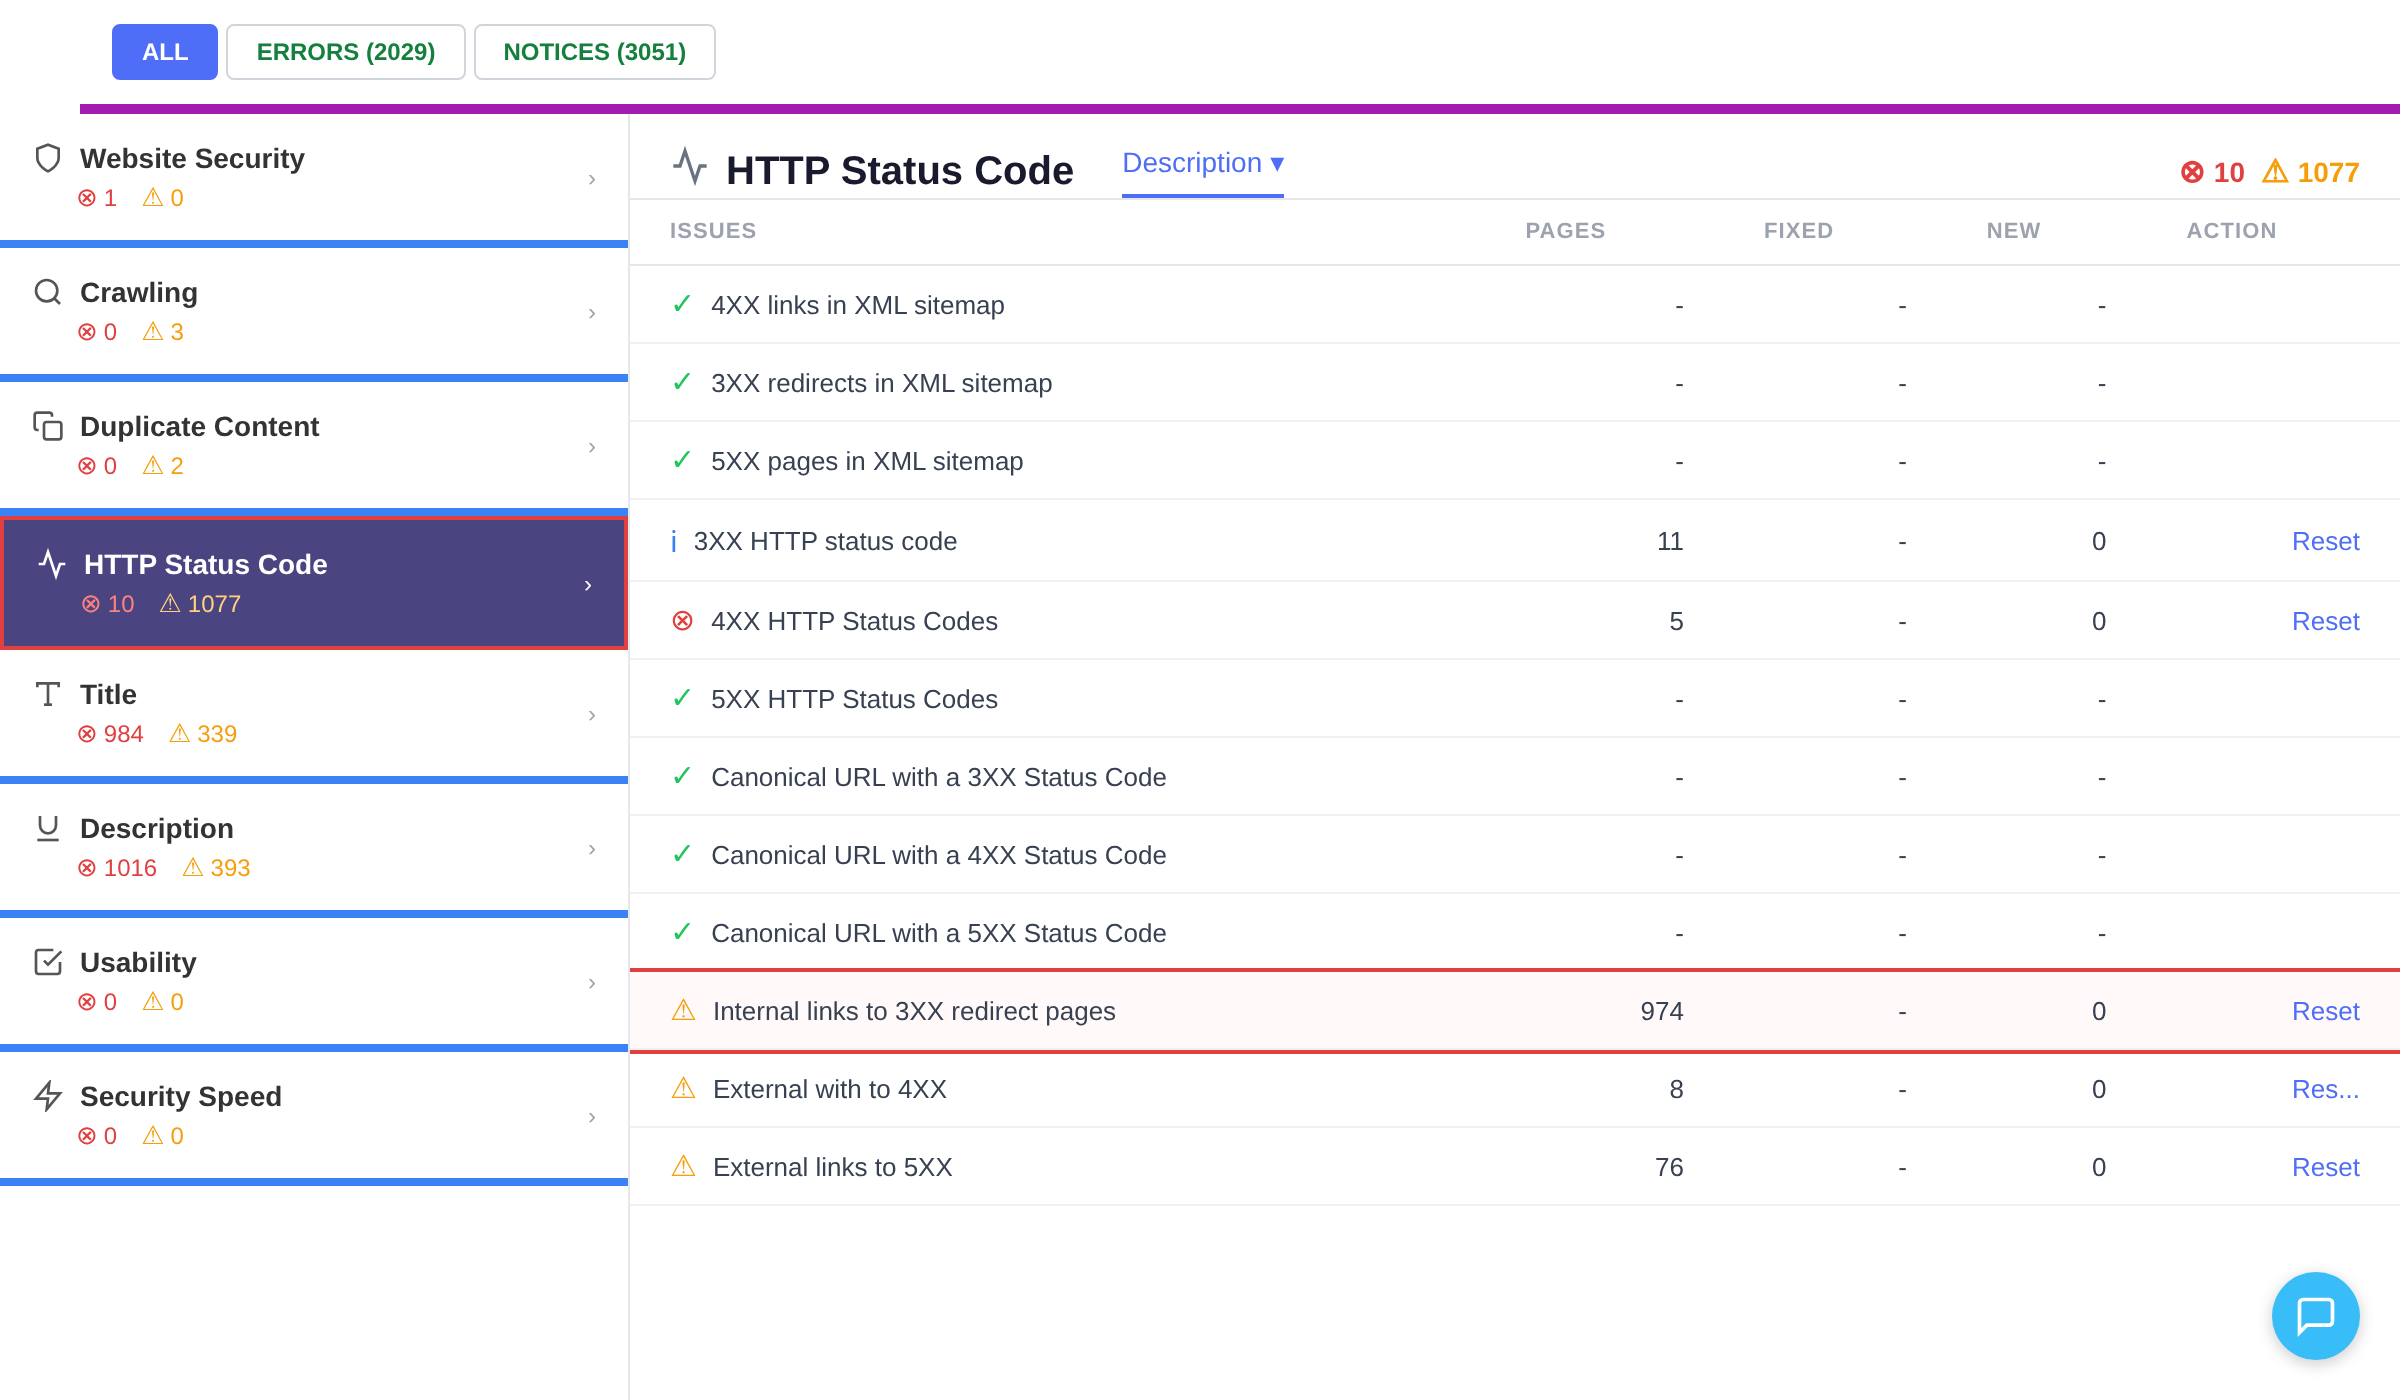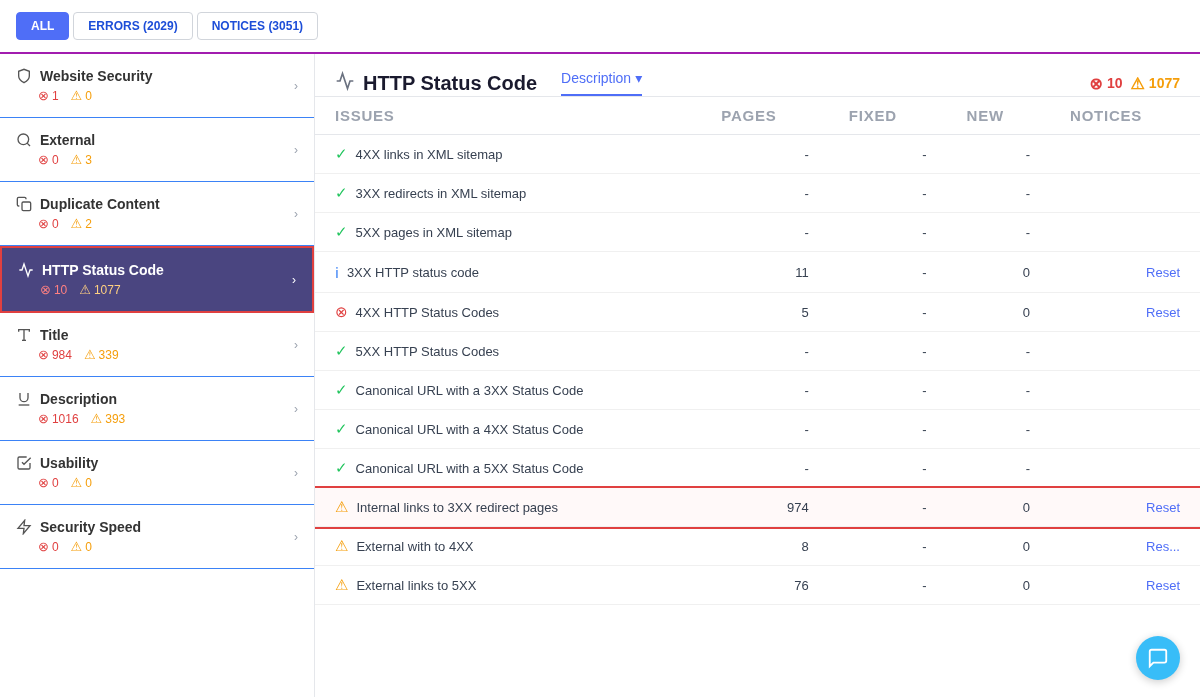--- a/index.html
+++ b/index.html
@@ -3,31 +3,32 @@
   <meta charset="utf-8">
   <style>
     * { box-sizing: border-box; margin: 0; padding: 0; }
     body { font-family: -apple-system, BlinkMacSystemFont, 'Segoe UI', sans-serif; background: #fff; color: #333; font-size: 14px; }
 
     
     .filter-bar {
       display: flex;
       align-items: center;
       padding: 12px 16px;
-      border-bottom: 2px solid #a21caf;
+      border-bottom: 5px solid #a21caf;
       gap: 4px;
+      margin-left: 40px;
     }
     .filter-btn {
       padding: 6px 14px;
       border: 1px solid #d1d5db;
       background: #fff;
       cursor: pointer;
       font-size: 12px;
       font-weight: 600;
-      color: #1d4ed8;
+      color: #15803d;
       border-radius: 4px;
     }
     .filter-btn.active {
       background: #4f6ef7;
       color: #fff;
       border-color: #4f6ef7;
     }
 
     
     .main-layout {
@@ -40,21 +41,21 @@
       width: 315px;
       border-right: 1px solid #e5e7eb;
       overflow-y: auto;
       flex-shrink: 0;
     }
     .sidebar-item {
       display: flex;
       align-items: center;
       justify-content: space-between;
       padding: 14px 16px;
-      border-bottom: 1px solid #3b82f6;
+      border-bottom: 4px solid #3b82f6;
       cursor: pointer;
     }
     .sidebar-item.active {
       background: #4a4580;
       color: #fff;
       border: 2px solid #e04040;
     }
     .sidebar-item-left {
       display: flex;
       flex-direction: column;
@@ -135,21 +136,21 @@
       margin-left: 12px;
     }
 
     
     .issues-table {
       width: 100%;
       border-collapse: collapse;
     }
     .issues-table th {
       text-align: left;
-      font-size: 15px;
+      font-size: 11px;
       font-weight: 700;
       color: #9ca3af;
       padding: 10px 20px;
       border-bottom: 1px solid #e5e7eb;
       letter-spacing: 0.05em;
     }
     .issues-table th.right { text-align: left; }
     .issues-table td {
       padding: 10px 20px;
       font-size: 13px;
@@ -230,21 +231,21 @@
       </div>
       <div class="sidebar-item">
         <div class="sidebar-item-left">
           <div class="sidebar-item-title">
             <span class="sidebar-icon">
               <svg width="16" height="16" viewBox="0 0 24 24" fill="none" stroke="currentColor" stroke-width="2">
                 <circle cx="11" cy="11" r="8"></circle>
                 <line x1="21" y1="21" x2="16.65" y2="16.65"></line>
               </svg>
             </span>
-            <span>External</span>
+            <span>Crawling</span>
           </div>
           <div class="sidebar-item-counts">
             <span class="count-error"><span style="font-size:13px;">⊗</span> 0</span>
             <span class="count-warning"><span style="font-size:13px;">⚠</span> 3</span>
           </div>
         </div>
         <span class="chevron">›</span>
       </div>
       <div class="sidebar-item">
         <div class="sidebar-item-left">
@@ -382,21 +383,21 @@
       </div>
     </div>
 
     <table class="issues-table">
       <thead>
         <tr>
           <th>ISSUES</th>
           <th class="right">PAGES</th>
           <th class="right">FIXED</th>
           <th class="right">NEW</th>
-          <th class="right">NOTICES</th>
+          <th class="right">ACTION</th>
         </tr>
       </thead>
       <tbody id="issues-tbody">
       <tr>
             <td>
               <div class="issue-name-cell">
                 <span class="icon-check-green">✓</span>
                 <span>4XX links in XML sitemap</span>
               </div>
             </td>

